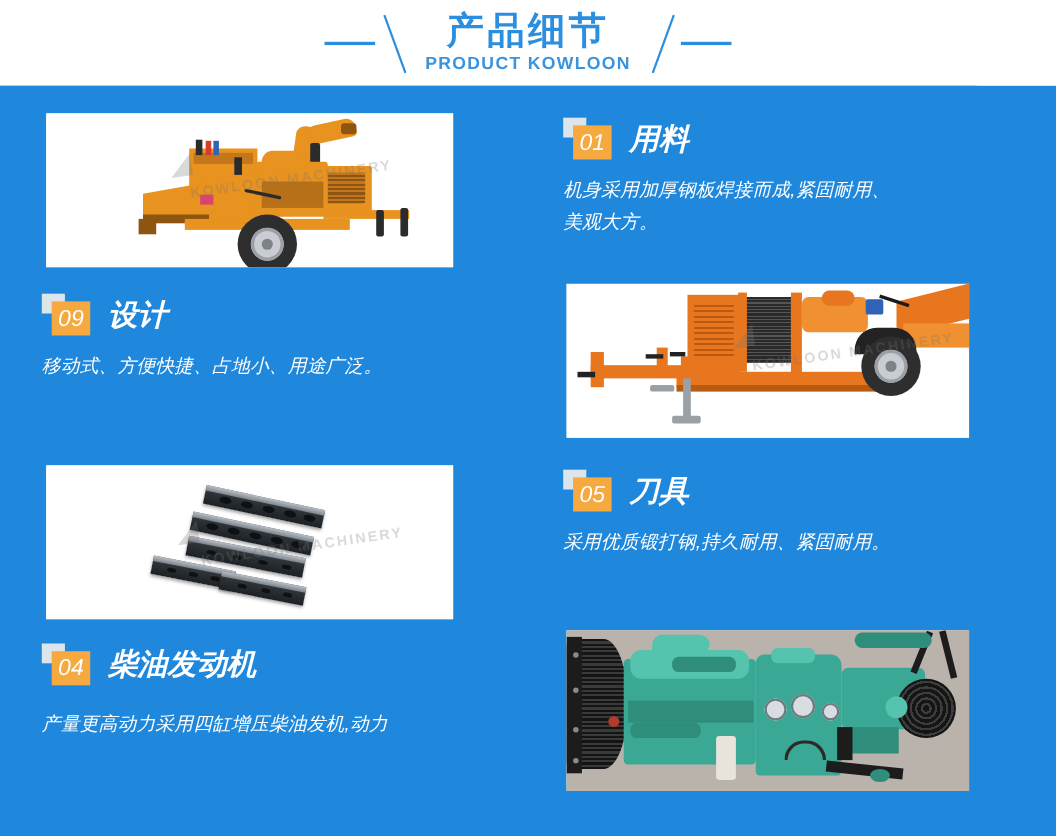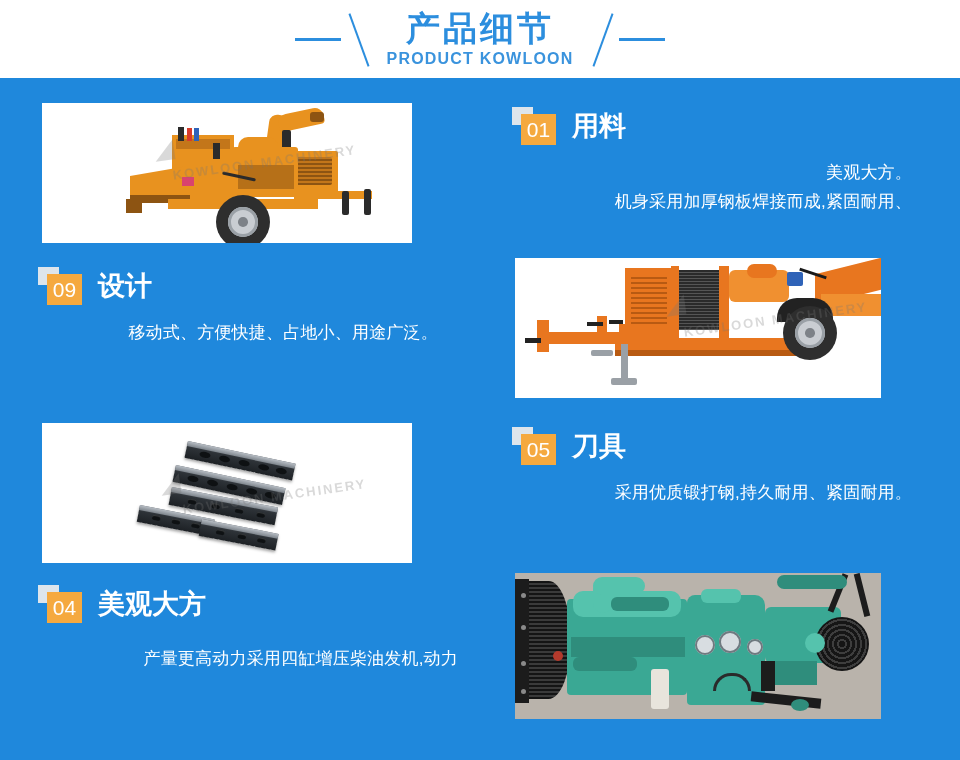--- a/index.html
+++ b/index.html
@@ -11,21 +11,20 @@
     height: 760px;
     background: #ffffff;
     font-family: "Liberation Sans", "DejaVu Sans", sans-serif;
     overflow: hidden;
   }
   #page {
     position: relative;
     width: 888px;
     height: 760px;
     background: #c2410c;
-    text-align: right;
   }
 
   
   #header {
     position: absolute;
     left: 0;
     top: 0;
     width: 960px;
     height: 78px;
     background: #ffffff;
@@ -211,21 +210,21 @@
     border-radius: 6px 40% 40% 6px / 6px 50% 50% 6px;
   }
   .pulley {
     position:absolute; border-radius:50%;
     background: repeating-radial-gradient(circle,
       #151515 0px, #151515 3px,
       #3d3d3d 3px, #3d3d3d 5px);
   }
 
   
-  .block { position: absolute; }
+  .block { position: absolute; font-style: italic; }
   .head-row {
     position: relative;
     display: flex;
     align-items: center;
     height: 44px;
   }
   .badge {
     position: relative;
     width: 44px;
     height: 38px;
@@ -485,22 +484,22 @@
     <div class="head-row">
       <div class="badge">
         <div class="ghost"></div>
         <div class="sq">
           <span class="num">01</span>
         </div>
       </div>
       <div class="sec-title">用料</div>
     </div>
     <div class="sec-desc">
+      <div>机身采用加厚钢板焊接而成,紧固耐用、</div>
       <div>美观大方。</div>
-      <div>机身采用加厚钢板焊接而成,紧固耐用、</div>
     </div>
   </div>
 
   <div class="block" style="left:38px; top:264px; width:420px;">
     <div class="head-row">
       <div class="badge">
         <div class="ghost"></div>
         <div class="sq">
           <span class="num">09</span>
         </div>
@@ -528,20 +527,20 @@
   </div>
 
   <div class="block" style="left:38px; top:582px; width:430px;">
     <div class="head-row">
       <div class="badge">
         <div class="ghost"></div>
         <div class="sq">
           <span class="num">04</span>
         </div>
       </div>
-      <div class="sec-title">美观大方</div>
+      <div class="sec-title">柴油发动机</div>
     </div>
     <div class="sec-desc" style="margin-top:18px; max-width:420px;">
       <div>产量更高动力采用四缸增压柴油发机,动力</div>
     </div>
   </div>
 
 </div>
 
 </body></html>

